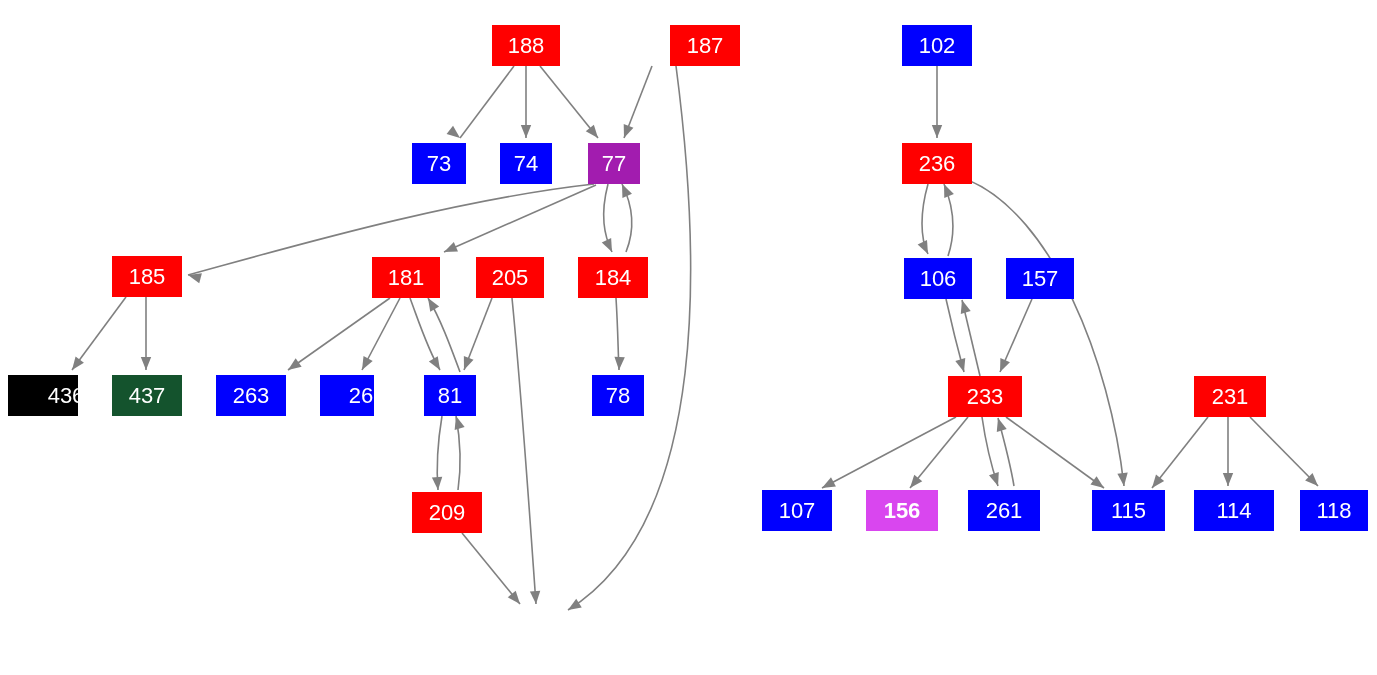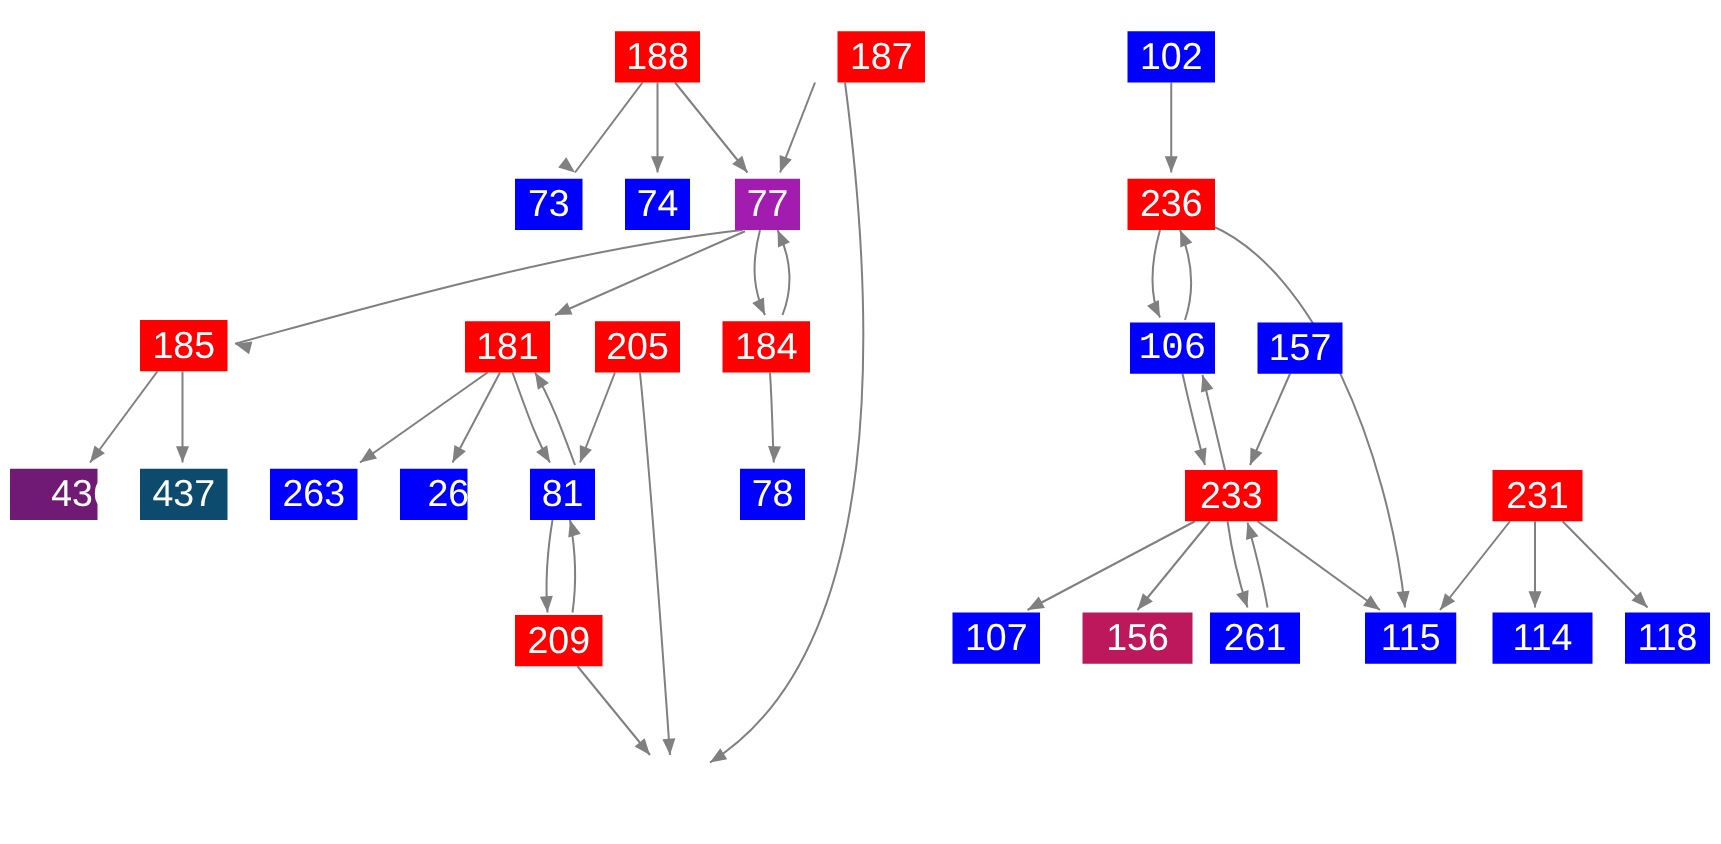--- a/index.html
+++ b/index.html
@@ -27,21 +27,21 @@
     pointer-events: none;
   }
   .graph-node {
     position: absolute;
     box-sizing: border-box;
     display: flex;
     align-items: center;
     justify-content: center;
     color: #ffffff;
     font-family: "Liberation Sans", sans-serif;
-    font-size: 30px;
+    font-size: 22px;
     line-height: 1;
     letter-spacing: 0px;
     white-space: nowrap;
     user-select: none;
   }
   .graph-node.red {
     background: #ff0000;
   }
   .graph-node.blue {
     background: #0000ff;
@@ -211,31 +211,31 @@
       <div class="graph-node red" style="left: 630px; top: 25px; width: 70px; height: 41px; background: rgb(255, 0, 0); color: rgb(255, 255, 255); margin-left: 40px;">187</div>
       <div class="graph-node blue" style="left: 902px; top: 25px; width: 70px; height: 41px; background: rgb(0, 0, 255); color: rgb(255, 255, 255);">102</div>
       <div class="graph-node blue" style="left: 412px; top: 143px; width: 54px; height: 41px; background: rgb(0, 0, 255); color: rgb(255, 255, 255);">73</div>
       <div class="graph-node blue" style="left: 500px; top: 143px; width: 52px; height: 41px; background: rgb(0, 0, 255); color: rgb(255, 255, 255);">74</div>
       <div class="graph-node blue" style="left: 588px; top: 143px; width: 52px; height: 41px; background: #a21caf; color: rgb(255, 255, 255);">77</div>
       <div class="graph-node red" style="left: 902px; top: 143px; width: 70px; height: 41px; background: rgb(255, 0, 0); color: rgb(255, 255, 255);">236</div>
       <div class="graph-node red" style="left: 112px; top: 256px; width: 70px; height: 41px; background: rgb(255, 0, 0); color: rgb(255, 255, 255);">185</div>
       <div class="graph-node red" style="left: 372px; top: 257px; width: 68px; height: 41px; background: rgb(255, 0, 0); color: rgb(255, 255, 255);">181</div>
       <div class="graph-node red" style="left: 476px; top: 257px; width: 68px; height: 41px; background: rgb(255, 0, 0); color: rgb(255, 255, 255);">205</div>
       <div class="graph-node red" style="left: 578px; top: 257px; width: 70px; height: 41px; background: rgb(255, 0, 0); color: rgb(255, 255, 255);">184</div>
-      <div class="graph-node blue" style="left: 904px; top: 258px; width: 68px; height: 41px; background: rgb(0, 0, 255); color: rgb(255, 255, 255); font-family: Liberation Mono, monospace;">106</div>
+      <div class="graph-node blue" style="left: 904px; top: 258px; width: 68px; height: 41px; background: rgb(0, 0, 255); color: rgb(255, 255, 255);">106</div>
       <div class="graph-node blue" style="left: 1006px; top: 258px; width: 68px; height: 41px; background: rgb(0, 0, 255); color: rgb(255, 255, 255);">157</div>
-      <div class="graph-node blue" style="left: 8px; top: 375px; width: 70px; height: 41px; background: #701a75; color: rgb(255, 255, 255); padding-left: 46px;">436</div>
-      <div class="graph-node blue" style="left: 112px; top: 375px; width: 70px; height: 41px; background: #0c4a6e; color: rgb(255, 255, 255);">437</div>
+      <div class="graph-node blue" style="left: 8px; top: 375px; width: 70px; height: 41px; background: #000000; color: rgb(255, 255, 255); padding-left: 46px;">436</div>
+      <div class="graph-node blue" style="left: 112px; top: 375px; width: 70px; height: 41px; background: #14532d; color: rgb(255, 255, 255);">437</div>
       <div class="graph-node blue" style="left: 216px; top: 375px; width: 70px; height: 41px; background: rgb(0, 0, 255); color: rgb(255, 255, 255);">263</div>
       <div class="graph-node blue" style="left: 320px; top: 375px; width: 54px; height: 41px; background: rgb(0, 0, 255); color: rgb(255, 255, 255); padding-left: 40px;">266</div>
       <div class="graph-node blue" style="left: 424px; top: 375px; width: 52px; height: 41px; background: rgb(0, 0, 255); color: rgb(255, 255, 255);">81</div>
       <div class="graph-node blue" style="left: 592px; top: 375px; width: 52px; height: 41px; background: rgb(0, 0, 255); color: rgb(255, 255, 255);">78</div>
       <div class="graph-node red" style="left: 948px; top: 376px; width: 74px; height: 41px; background: rgb(255, 0, 0); color: rgb(255, 255, 255);">233</div>
       <div class="graph-node red" style="left: 1194px; top: 376px; width: 72px; height: 41px; background: rgb(255, 0, 0); color: rgb(255, 255, 255);">231</div>
       <div class="graph-node red" style="left: 412px; top: 492px; width: 70px; height: 41px; background: rgb(255, 0, 0); color: rgb(255, 255, 255);">209</div>
       <div class="graph-node blue" style="left: 762px; top: 490px; width: 70px; height: 41px; background: rgb(0, 0, 255); color: rgb(255, 255, 255);">107</div>
-      <div class="graph-node blue" style="left: 866px; top: 490px; width: 88px; height: 41px; background: #be185d; color: rgb(255, 255, 255);">156</div>
+      <div class="graph-node blue" style="left: 866px; top: 490px; width: 72px; height: 41px; background: #d946ef; color: rgb(255, 255, 255); font-weight: bold;">156</div>
       <div class="graph-node blue" style="left: 968px; top: 490px; width: 72px; height: 41px; background: rgb(0, 0, 255); color: rgb(255, 255, 255);">261</div>
       <div class="graph-node blue" style="left: 1092px; top: 490px; width: 73px; height: 41px; background: rgb(0, 0, 255); color: rgb(255, 255, 255);">115</div>
       <div class="graph-node blue" style="left: 1194px; top: 490px; width: 80px; height: 41px; background: rgb(0, 0, 255); color: rgb(255, 255, 255);">114</div>
       <div class="graph-node blue" style="left: 1300px; top: 490px; width: 68px; height: 41px; background: rgb(0, 0, 255); color: rgb(255, 255, 255);">118</div>
     </div>
 </div>
 
 </body></html>

